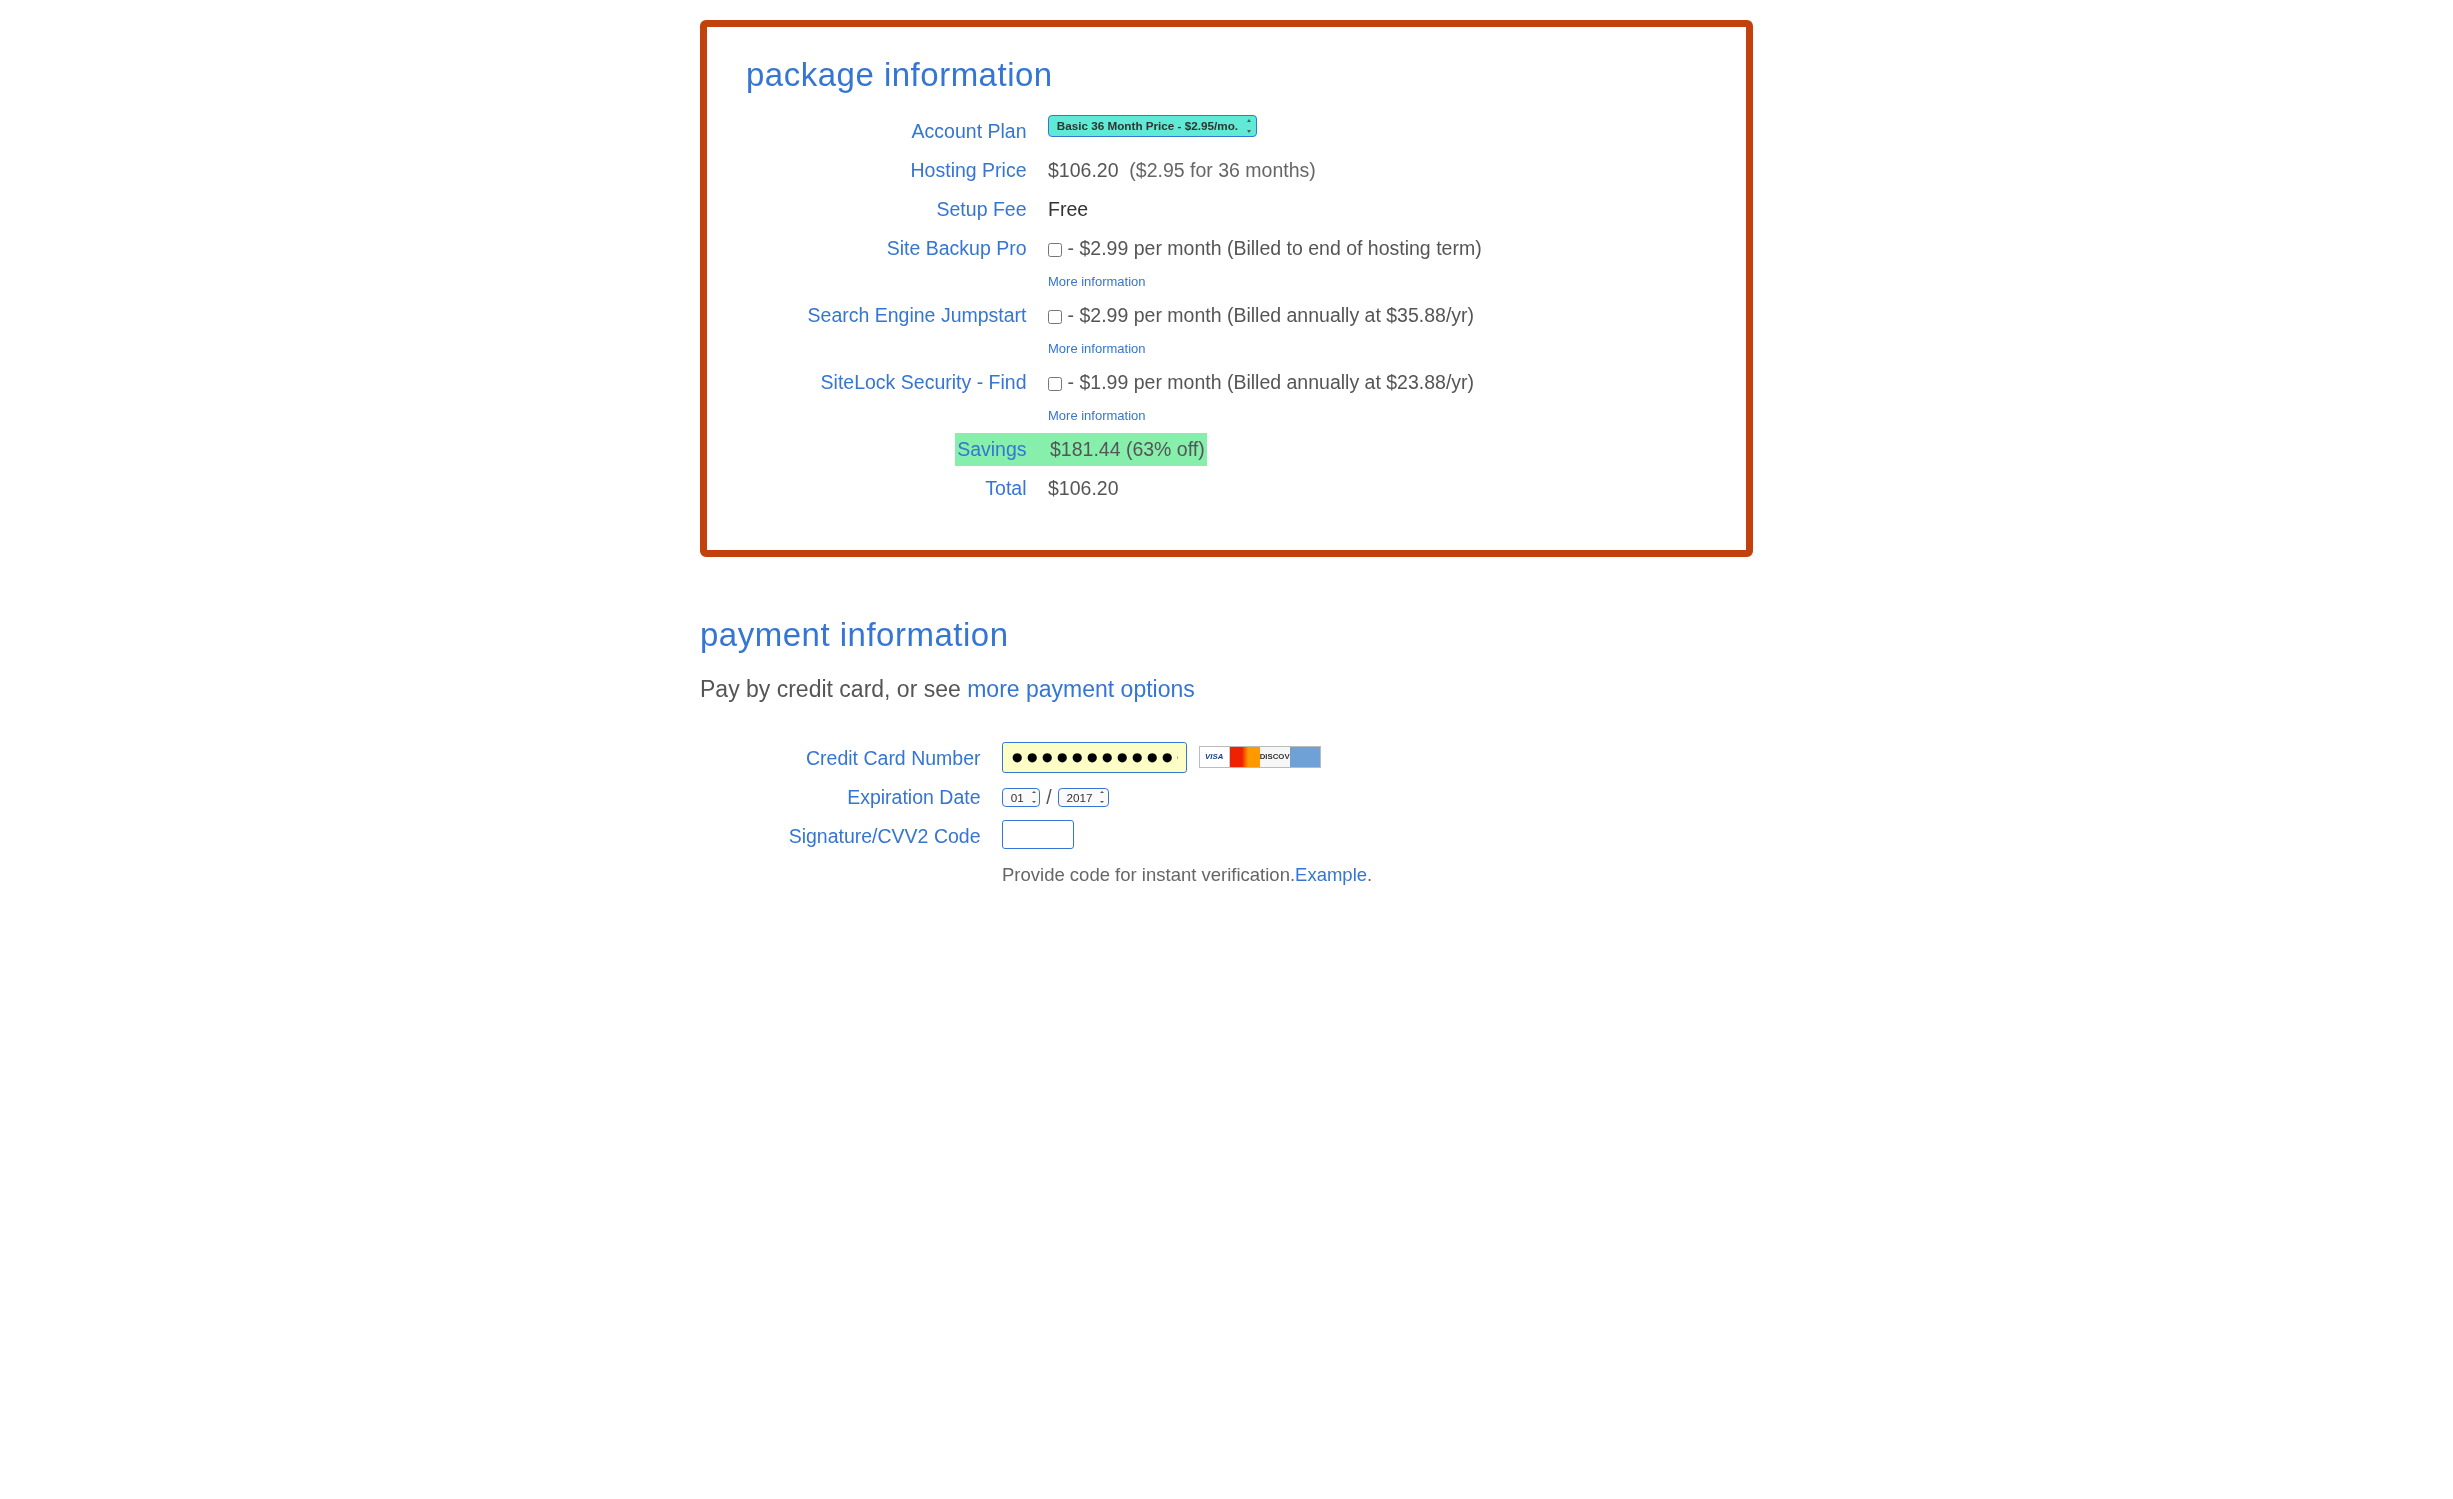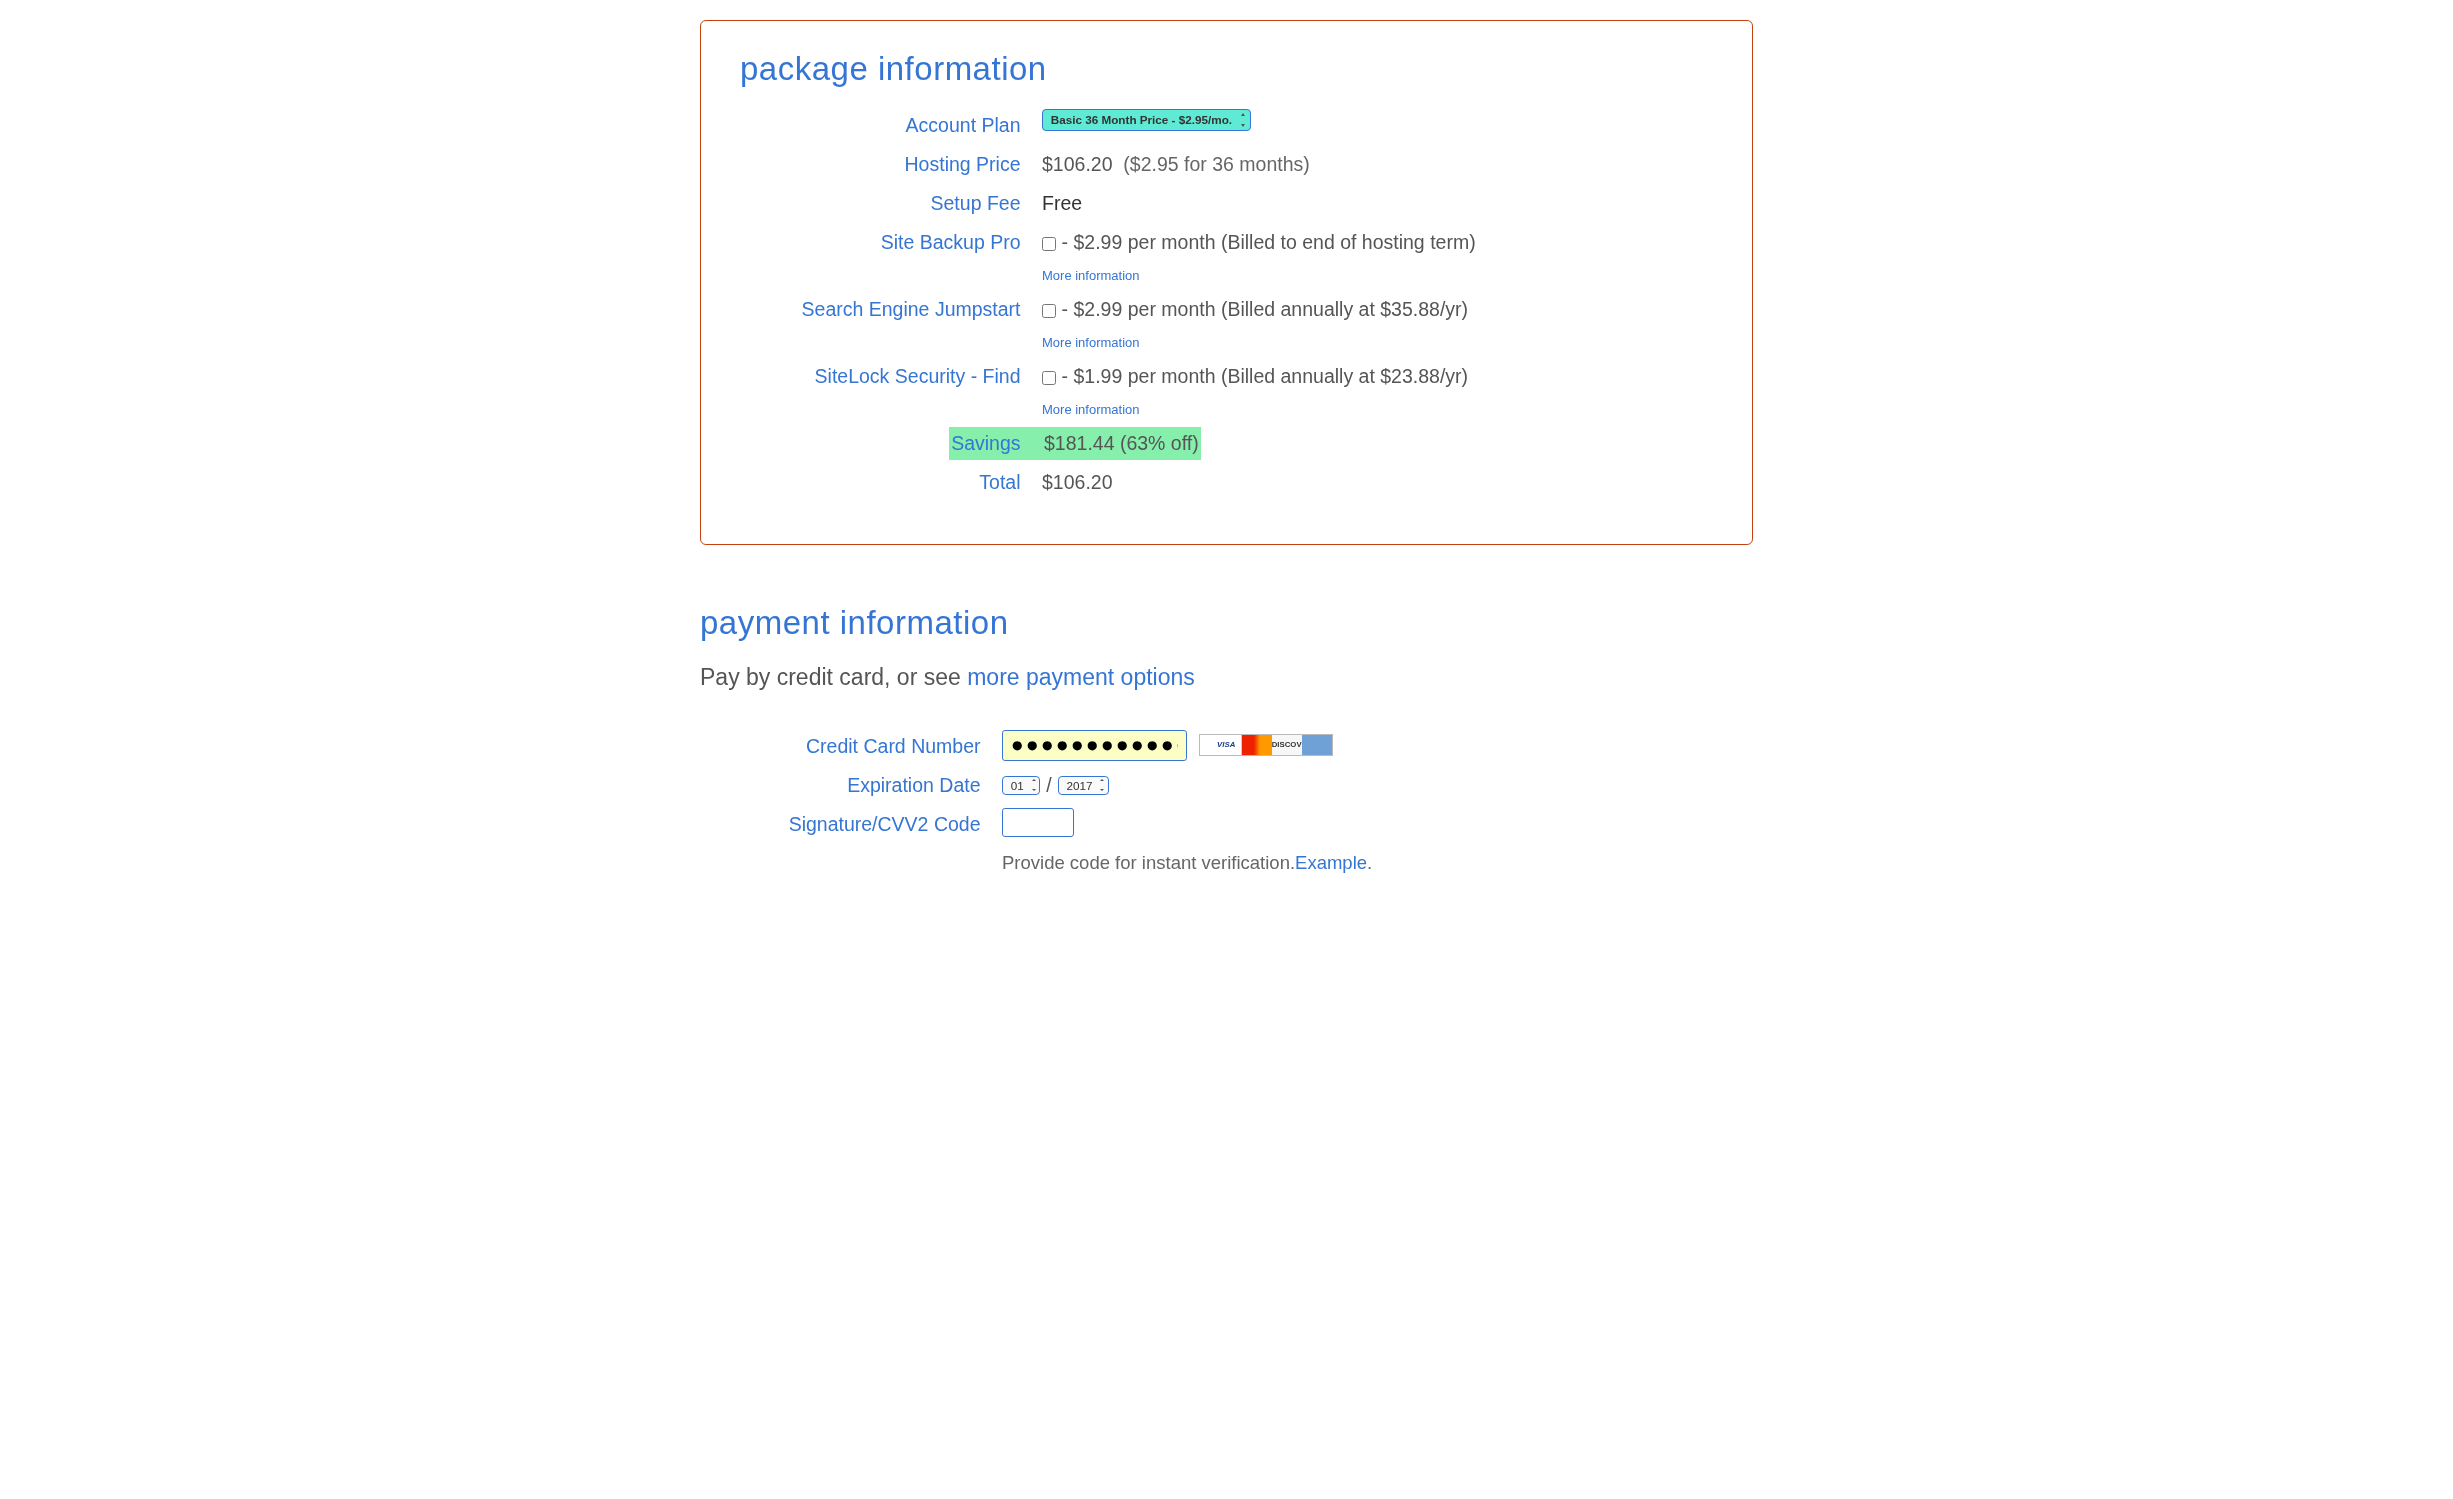--- a/index.html
+++ b/index.html
@@ -4,21 +4,21 @@
 <style>
   * { box-sizing: border-box; margin: 0; padding: 0; }
   body {
     font-family: "Helvetica Neue", Helvetica, Arial, sans-serif;
     font-weight: 300;
     background: #fff;
     color: #444;
     padding: 19.5px;
   }
   .card {
-    border: 1px solid #c2410c;
+    border: 7px solid #c2410c;
     border-radius: 5.9px;
     padding: 29px 39px 39px 39px;
     margin: 0 auto 59px auto;
     max-width: 1053px;
   }
   .outer {
     max-width: 1053px;
     margin: 0 auto;
   }
   h2.section {
@@ -158,21 +158,20 @@
     border-radius: 2.9px;
     background: #fff;
     padding: 0 5.9px;
   }
   .cards-strip {
     display: inline-flex;
     margin-left: 11.7px;
     border: 1px solid #bbb;
     height: 21.5px;
     overflow: hidden;
-    padding-left: 12px;
   }
   .cards-strip span {
     width: 30px;
     height: 19.5px;
     display: inline-block;
     font-size: 7.8px;
     font-weight: bold;
     text-align: center;
     line-height: 19.5px;
     color: #fff;

